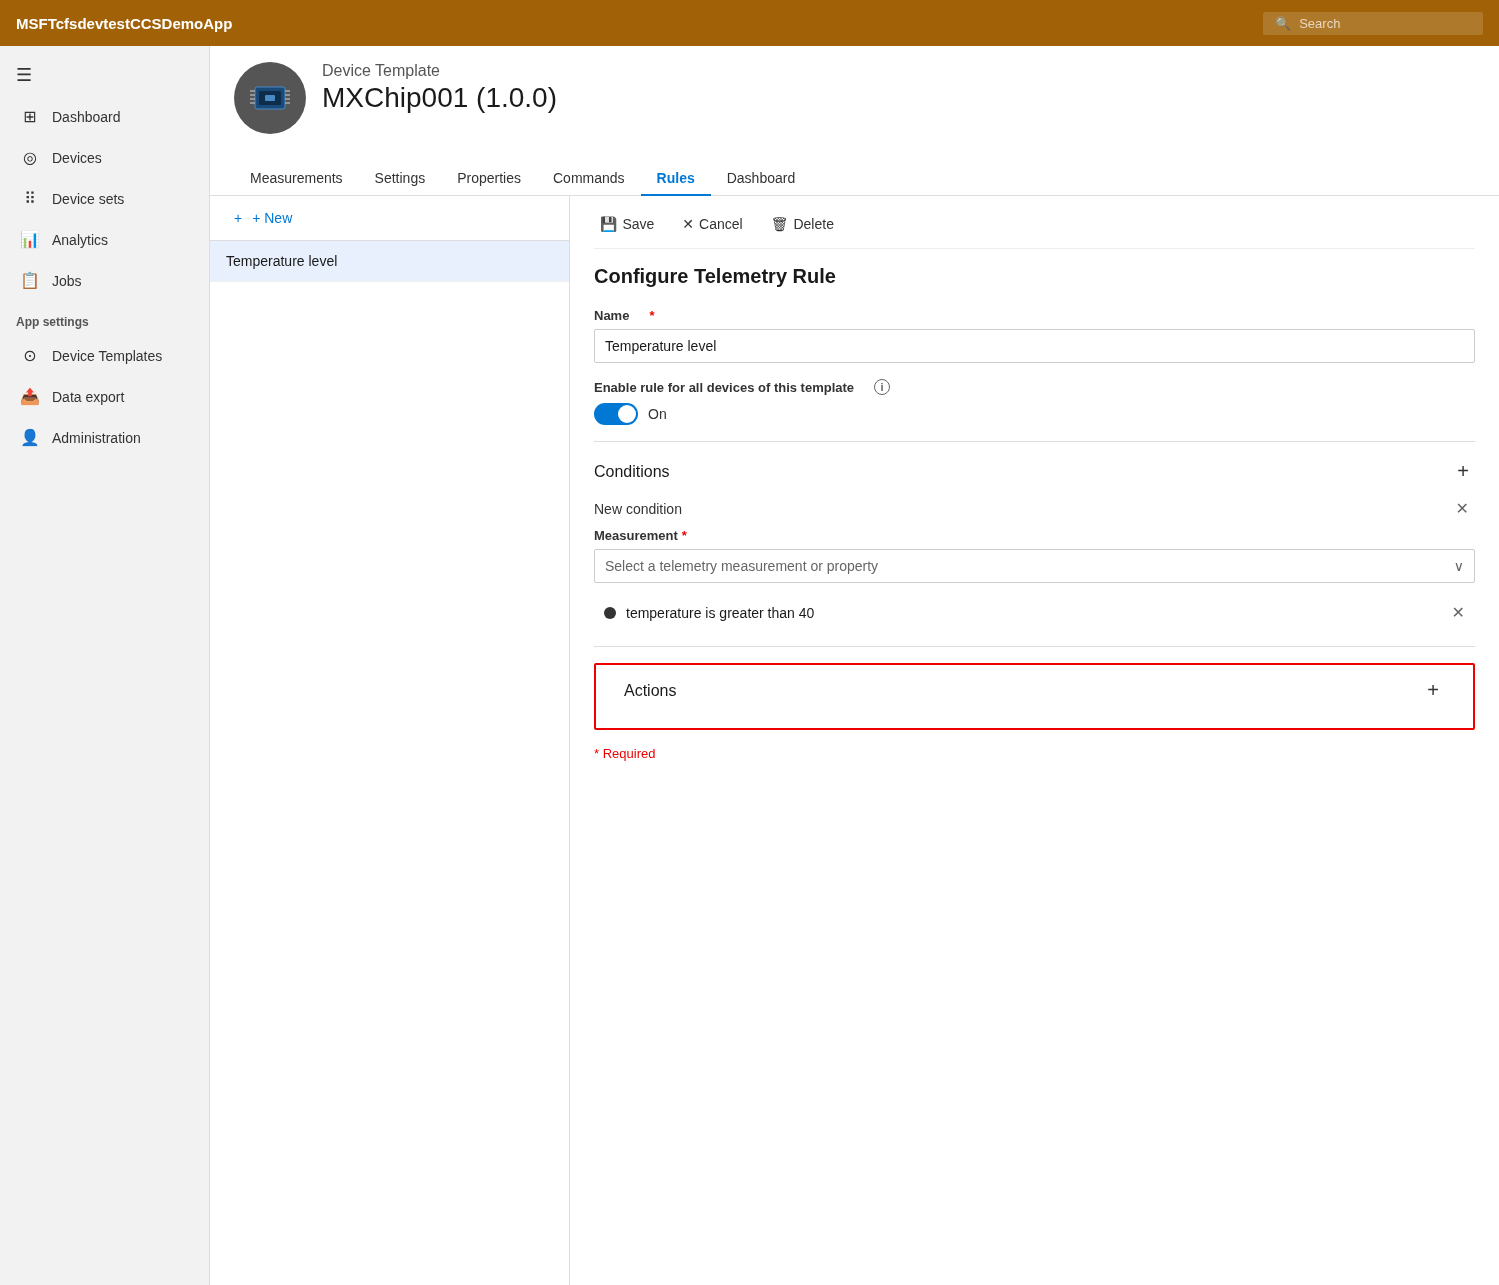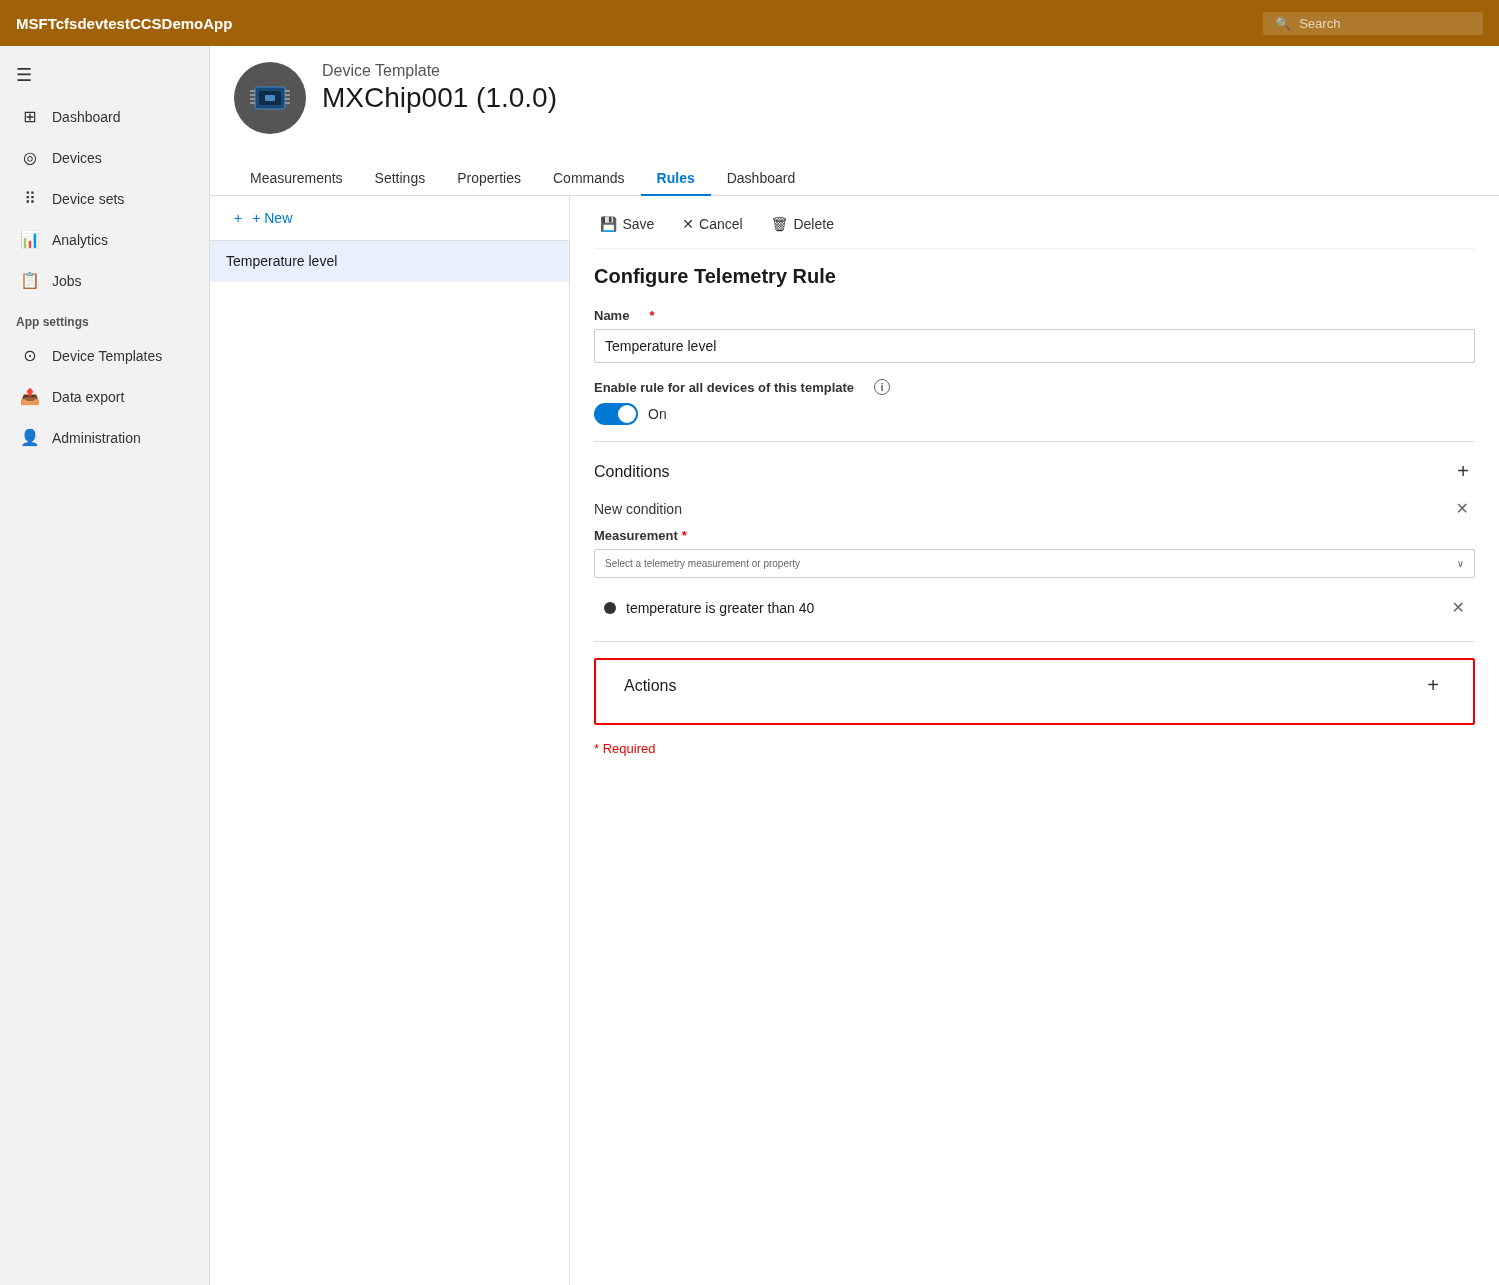--- a/index.html
+++ b/index.html
@@ -262,21 +262,21 @@
     }
     .condition-label { font-size: 14px; color: #333; }
     .btn-close { background: none; border: none; cursor: pointer; font-size: 16px; color: #666; padding: 2px 6px; }
 
     .measurement-label { font-size: 13px; font-weight: 600; color: #333; margin-bottom: 6px; display: flex; align-items: center; gap: 4px; }
     .select-dropdown {
       width: 100%;
       border: 1px solid #ccc;
       border-radius: 2px;
       padding: 8px 10px;
-      font-size: 10px;
+      font-size: 14px;
       color: #666;
       display: flex;
       align-items: center;
       justify-content: space-between;
       cursor: pointer;
       background: white;
       margin-bottom: 12px;
     }
 
     .condition-tag {

